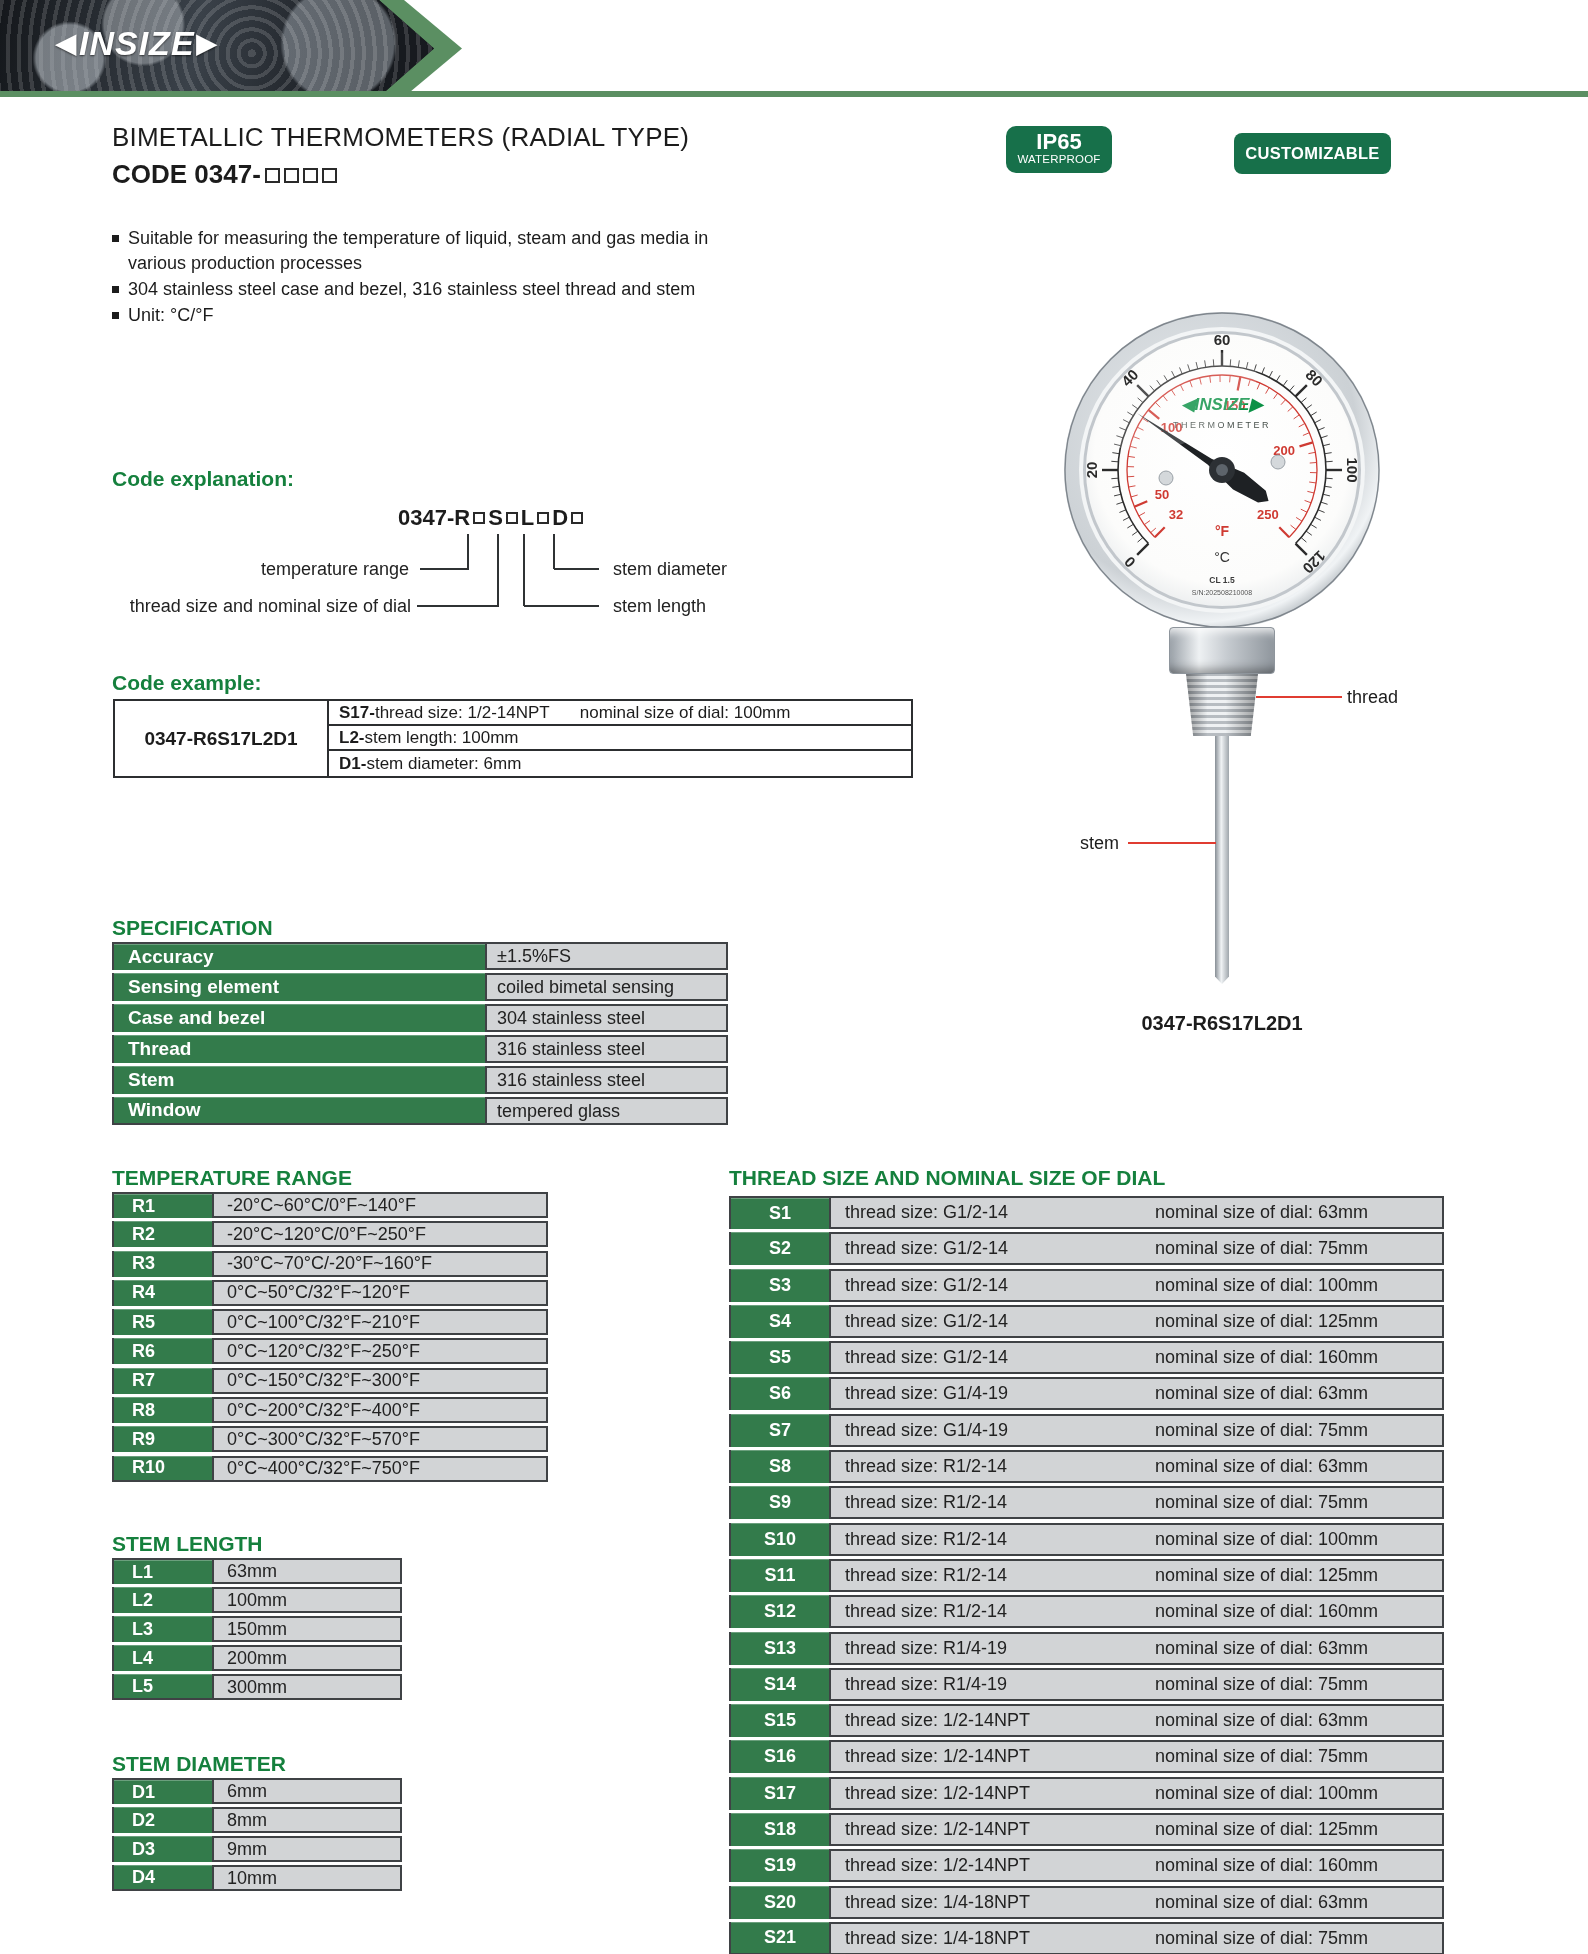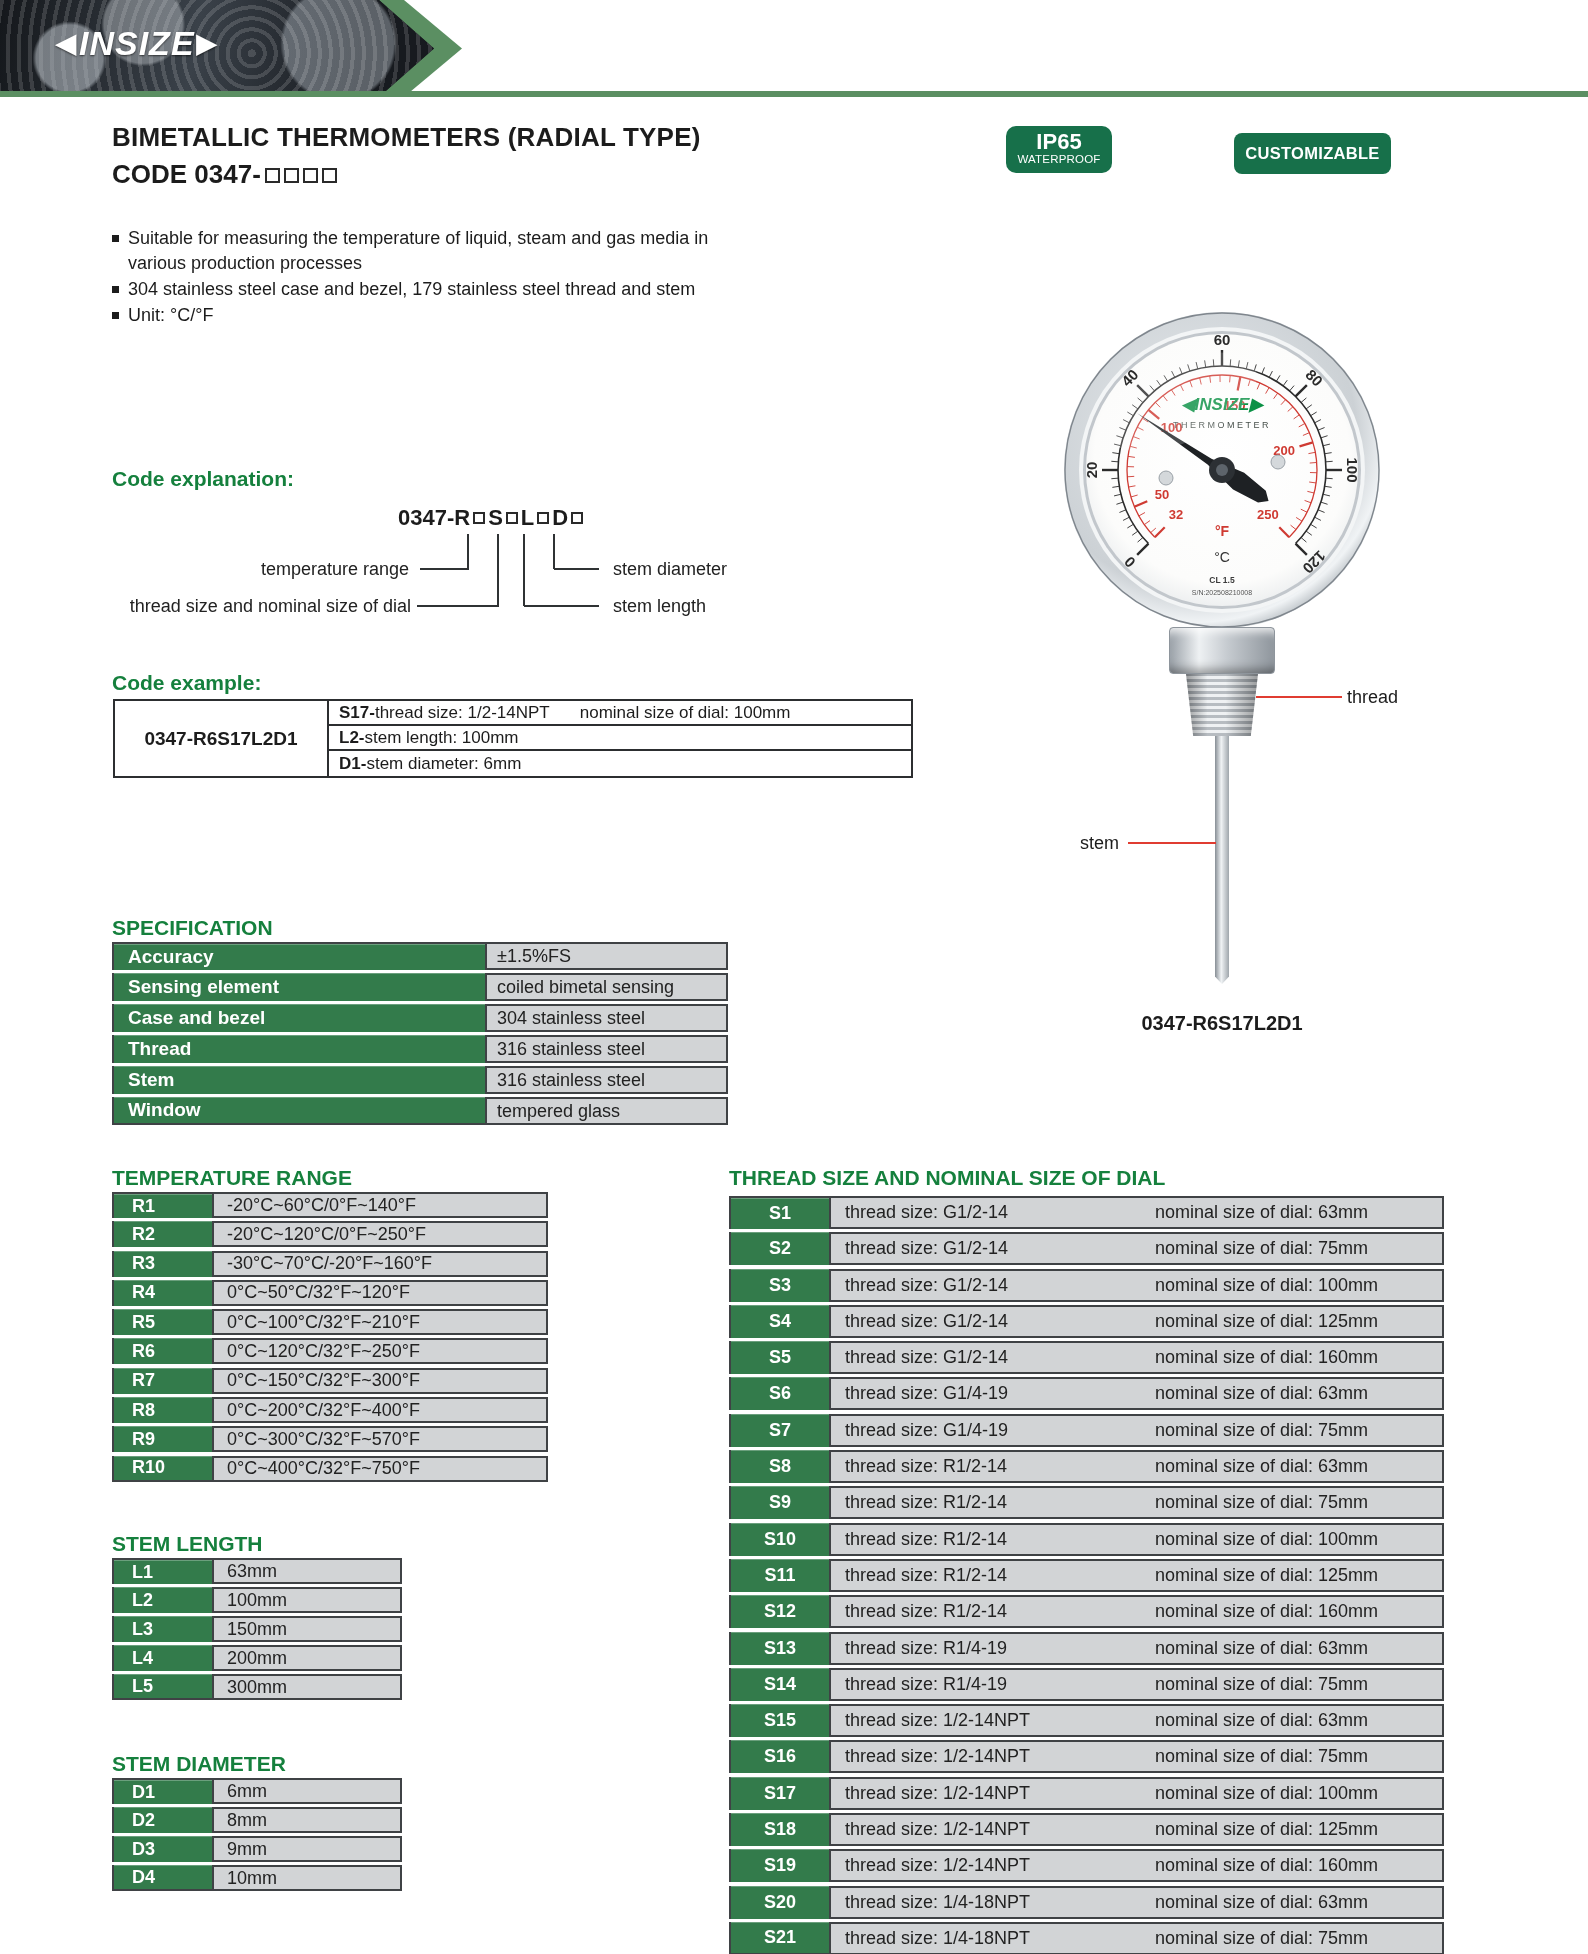--- a/index.html
+++ b/index.html
@@ -32,21 +32,21 @@
   }
   .hdr-logo{
     left:56px;top:24px;color:#fff;font-style:italic;font-weight:bold;font-size:34px;
     display:flex;align-items:center;gap:2px;text-shadow:0 1px 2px rgba(0,0,0,.6);
     letter-spacing:1px;
   }
   .hdr-logo .arrow{font-size:26px;font-style:normal;}
   .hdr-line{left:0;top:91px;width:1588px;height:6px;background:var(--header-green);}
 
   
-  .title1{left:112px;top:122px;font-size:26px;font-weight:bold;letter-spacing:.2px;}
+  .title1{left:112px;top:122px;font-size:26px;font-weight:normal;letter-spacing:.2px;}
   .title2{left:112px;top:159px;font-size:26px;font-weight:bold;display:flex;align-items:center;}
   .sq{display:inline-block;width:15px;height:15px;border:2.5px solid #2a2a2a;margin-left:4px;background:#fff;}
   .sq-sm{width:12px;height:12px;border-width:2px;margin:0 3px;}
   .badge{color:#fff;text-align:center;background:var(--badge-green);}
   .badge-ip65{left:1006px;top:126px;width:106px;height:47px;border-radius:10px;padding-top:4px;}
   .badge-ip65 .b1{font-size:22px;font-weight:bold;line-height:23px;}
   .badge-ip65 .b2{font-size:11.5px;line-height:13px;letter-spacing:.2px;}
   .badge-cust{left:1234px;top:133px;width:157px;height:41px;border-radius:8px;
     font-size:16.5px;font-weight:bold;line-height:41px;letter-spacing:.3px;}
 
@@ -134,21 +134,21 @@
 </div>
 <div class="abs badge badge-cust">CUSTOMIZABLE</div>
 
 <div class="abs features">
     <div class="feat">
       <span class="fbul"></span>
       <span class="ftext">Suitable for measuring the temperature of liquid, steam and gas media in various production processes</span>
     </div>
     <div class="feat">
       <span class="fbul"></span>
-      <span class="ftext">304 stainless steel case and bezel, 179 stainless steel thread and stem</span>
+      <span class="ftext">304 stainless steel case and bezel, 316 stainless steel thread and stem</span>
     </div>
     <div class="feat">
       <span class="fbul"></span>
       <span class="ftext">Unit: °C/°F</span>
     </div>
   </div>
 
 <div class="abs sec-heading" style="left:112px;top:467px;">Code explanation:</div>
 <div class="abs code-line" id="code-segments">
     <span>0347-R</span>

